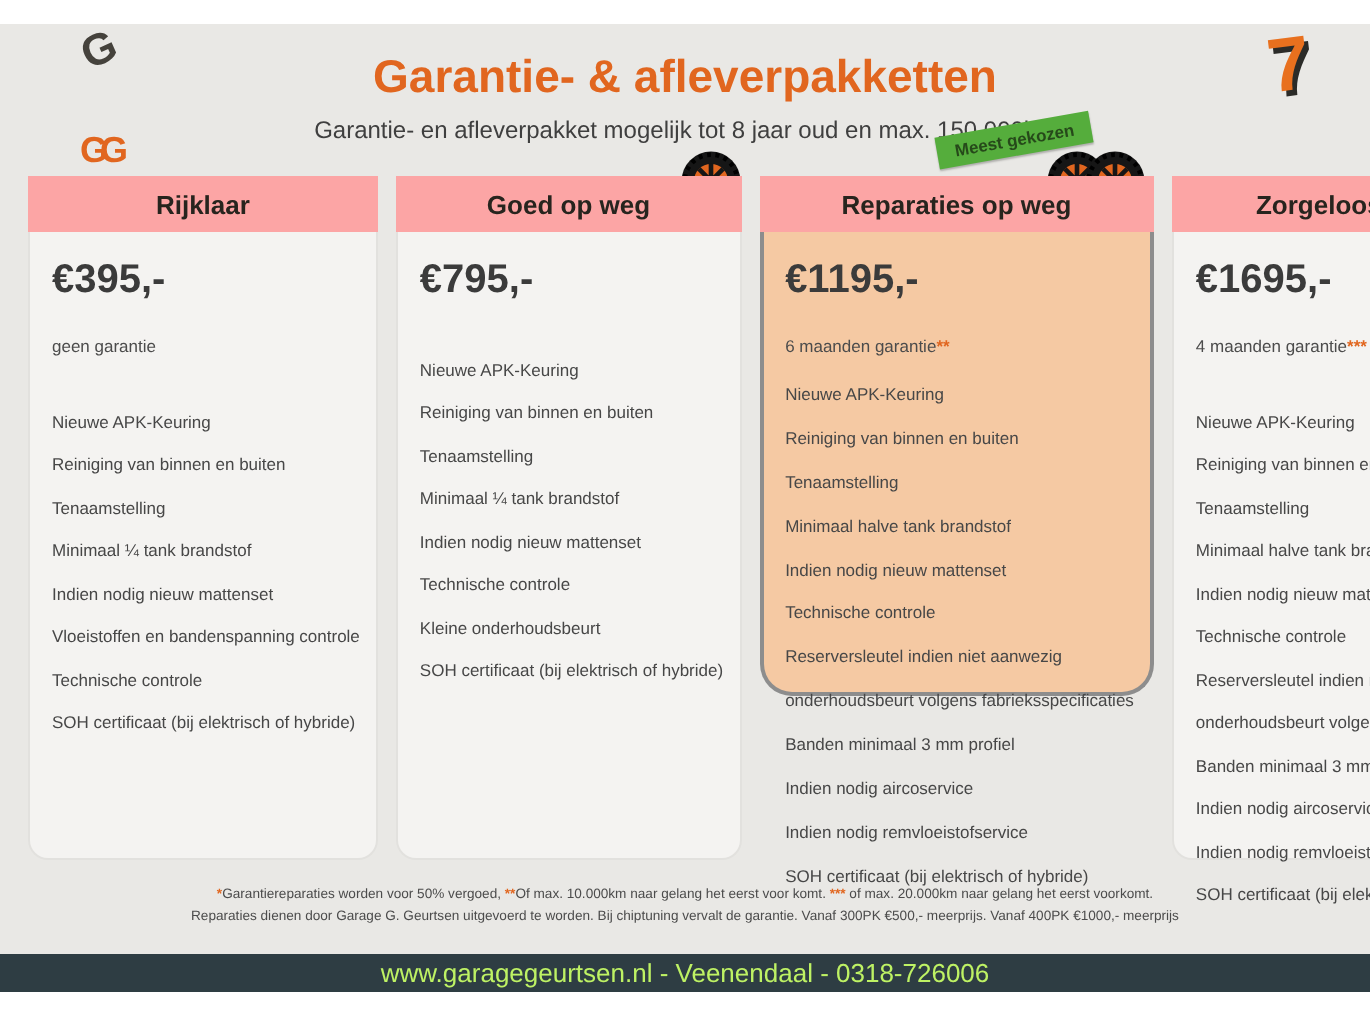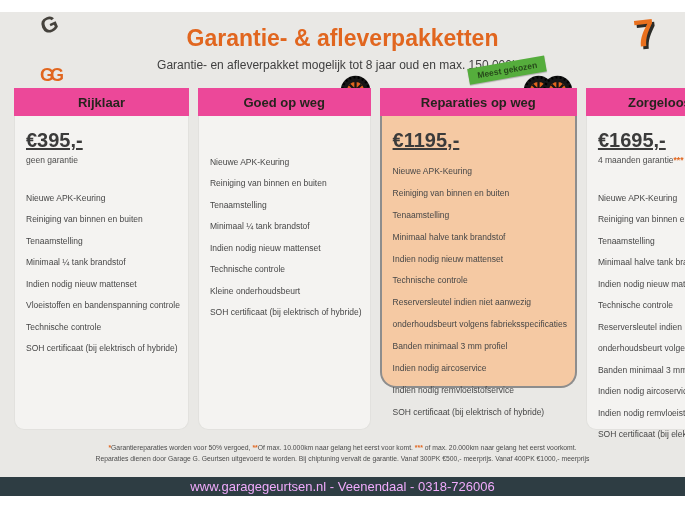--- a/index.html
+++ b/index.html
@@ -30,35 +30,35 @@
     font-size:12px; color:#3f3f3f;
   }
   .seven {
     position:absolute; right:30px; top:0px; font-size:38px; font-weight:800;
     color:#e8701e; transform:rotate(-7deg); text-shadow:2px 3px 0 #2b2b28;
   }
   
   .cols { position:absolute; left:14px; top:76px; width:657px; display:flex; gap:9px; align-items:flex-start; }
   .col { position:relative; flex:1; }
   .bar {
-    position:relative; z-index:3; height:28px; background:#ec4899;
+    position:relative; z-index:3; height:28px; background:#fca5a5;
     display:flex; align-items:center; justify-content:center;
     font-weight:bold; font-size:13px; color:#27241e;
   }
   .card {
     background:#f4f3f1; border:1px solid #e2e1de; border-top:none;
     border-radius:0 0 10px 10px; height:314px; box-sizing:border-box;
     padding:13px 8px 0 11px;
   }
   .col.hl .card {
     background:#f5c9a3; border:2px solid #8d8d8d; border-top:none;
-    border-radius:0 0 16px 16px; height:272px;
-  }
-  .price { font-size:20px; font-weight:800; color:#3b3b3b;text-decoration:underline; }
-  .pnote { font-size:8.5px; color:#4c4c4c; margin-top:3px; white-space:nowrap; }
+    border-radius:0 0 16px 16px; height:232px;
+  }
+  .price { font-size:20px; font-weight:800; color:#3b3b3b; }
+  .pnote { font-size:8.5px; color:#4c4c4c; margin-top:16px; white-space:nowrap; }
   .mark  { color:#e1661f; font-weight:bold; }
   ul.feat { list-style:none; margin:22px 0 0 0; padding:0; }
   .col.hl ul.feat { margin-top:8px; }
   ul.feat li {
     font-size:8.5px; color:#474747; height:21.5px;
     display:flex; align-items:center; white-space:nowrap;
   }
   .col.hl ul.feat li { height:21.9px; }
   
   .tires { position:absolute; top:-13px; right:0; display:flex; z-index:2; }
@@ -70,21 +70,21 @@
     padding:3px 9px; transform:rotate(-10deg); box-shadow:0 1px 1px rgba(0,0,0,.25);
   }
   
   .fn {
     position:absolute; left:0; top:431px; width:100%; text-align:center;
     font-size:6.8px; color:#4c4c4c; line-height:1.55;
   }
   
   .footer {
     position:absolute; left:0; top:477px; width:685px; height:19px;
-    background:#2e3d43; color:#f0abfc; display:flex; align-items:center;
+    background:#2e3d43; color:#bef264; display:flex; align-items:center;
     justify-content:center; font-size:13px;
   }
 </style>
 </head>
 <body>
 
 <div class="page">
   <div class="canvas">
 
     <div class="logo">
@@ -130,20 +130,21 @@
                 <line x1="27.8" y1="12.2" x2="12.2" y2="27.8"></line>
             </g>
             <circle cx="20" cy="20" r="4" fill="#161616"></circle>
               <circle cx="20" cy="20" r="1.8" fill="#e1661f"></circle>
           </svg>
         </div>
         <div class="bar">
           <span>Goed op weg</span>
         </div>
         <div class="card">
+          <div class="price">€795,-</div>
           <ul class="feat">
             <li>Nieuwe APK-Keuring</li>
             <li>Reiniging van binnen en buiten</li>
             <li>Tenaamstelling</li>
             <li>Minimaal ¼ tank brandstof</li>
             <li>Indien nodig nieuw mattenset</li>
             <li>Technische controle</li>
             <li>Kleine onderhoudsbeurt</li>
             <li>SOH certificaat (bij elektrisch of hybride)</li>
           </ul>
@@ -178,20 +179,21 @@
             </g>
             <circle cx="20" cy="20" r="4" fill="#161616"></circle>
               <circle cx="20" cy="20" r="1.8" fill="#e1661f"></circle>
           </svg>
         </div>
         <div class="bar">
           <span>Reparaties op weg</span>
         </div>
         <div class="card">
           <div class="price">€1195,-</div>
+          <div class="pnote"><span>6 maanden garantie</span><span class="mark">**</span></div>
           <ul class="feat">
             <li>Nieuwe APK-Keuring</li>
             <li>Reiniging van binnen en buiten</li>
             <li>Tenaamstelling</li>
             <li>Minimaal halve tank brandstof</li>
             <li>Indien nodig nieuw mattenset</li>
             <li>Technische controle</li>
             <li>Reserversleutel indien niet aanwezig</li>
             <li>onderhoudsbeurt volgens fabrieksspecificaties</li>
             <li>Banden minimaal 3 mm profiel</li>

